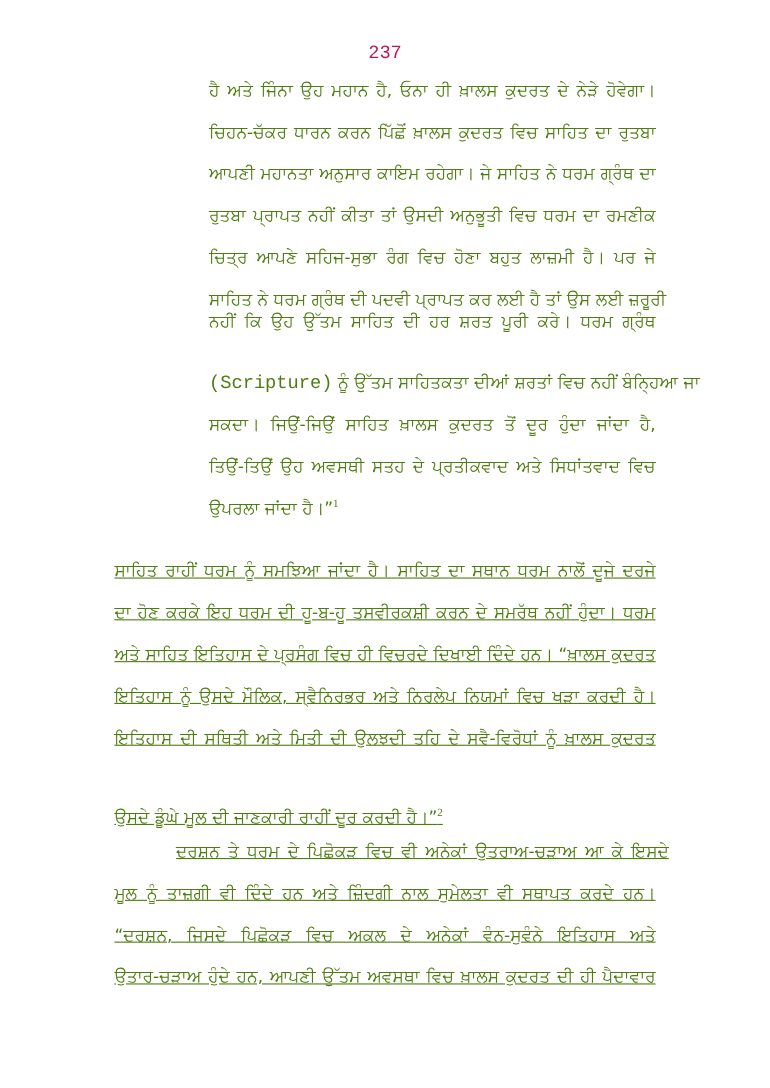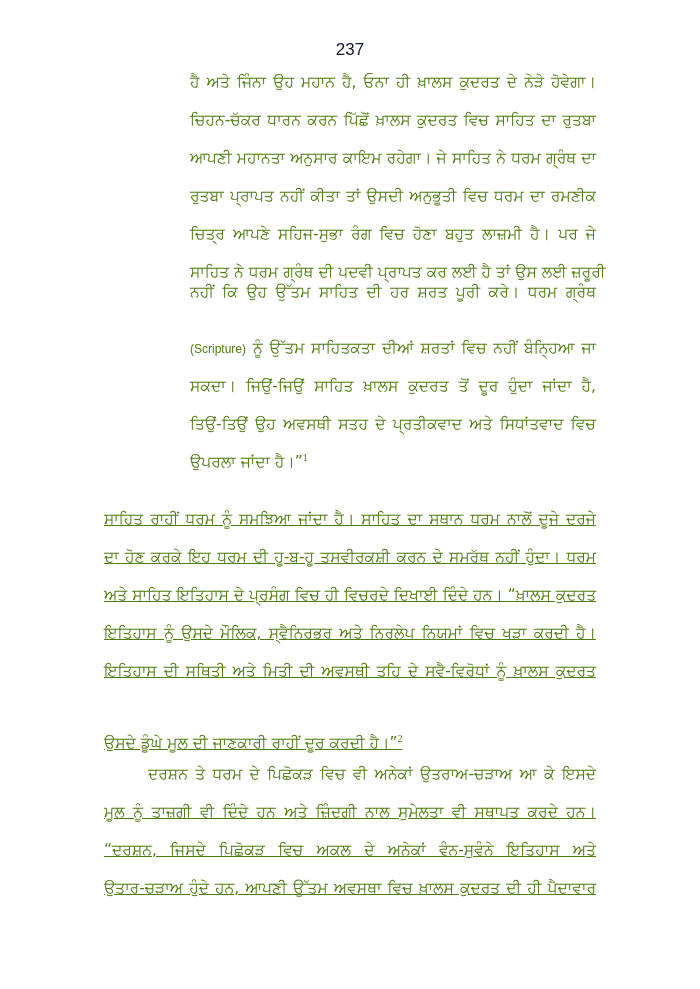--- a/index.html
+++ b/index.html
@@ -1,26 +1,26 @@
 <!DOCTYPE html>
 <html><head>
 <meta charset="utf-8">
 <style>
   html, body { margin: 0; padding: 0; background: #ffffff; }
   body { width: 700px; height: 989px; position: relative; overflow: hidden;
          font-family: "DejaVu Sans", sans-serif; color: #1a1a1a; }
   .page-number { position: absolute; top: 40px; left: 0; width: 700px; text-align: center;
-                 font-family: Liberation Sans, sans-serif; font-size: 17px; color: #0f172a; }
+                 font-family: Liberation Mono, monospace; font-size: 17px; color: #be185d; }
   .line { position: absolute; white-space: nowrap; font-size: 15.5px; color: #4d7c0f;
           text-align: justify; text-align-last: justify; height: 24px; line-height: 24px; }
   .quote-line { left: 190px; width: 406px; }
   .body-line { left: 104px; width: 492px; text-decoration: underline; }
-  .indent-line { left: 148px; width: 448px; }
+  .indent-line { left: 160px; width: 448px; text-decoration: underline; }
   .last { text-align-last: left; }
-  .latin { font-family: Liberation Sans, sans-serif; font-size: 12px; }
+  .latin { font-family: Liberation Mono, monospace; font-size: 17px; }
   sup { font-family: "Liberation Serif", serif; font-size: 10px; vertical-align: super; line-height: 0; }
 </style>
 </head>
 <body>
 
 <div class="page-number">237</div>
 
 <div>
   <div class="line quote-line" style="top:70px">ਹੈ ਅਤੇ ਜਿੰਨਾ ਉਹ ਮਹਾਨ ਹੈ, ਓਨਾ ਹੀ ਖ਼ਾਲਸ ਕੁਦਰਤ ਦੇ ਨੇੜੇ ਹੋਵੇਗਾ।</div>
   <div class="line quote-line" style="top:108px">ਚਿਹਨ-ਚੱਕਰ ਧਾਰਨ ਕਰਨ ਪਿੱਛੋਂ ਖ਼ਾਲਸ ਕੁਦਰਤ ਵਿਚ ਸਾਹਿਤ ਦਾ ਰੁਤਬਾ</div>
@@ -38,21 +38,21 @@
   <div class="line quote-line last" style="top:450px">
     <span>ਉਪਰਲਾ ਜਾਂਦਾ ਹੈ।”</span><sup>1</sup>
   </div>
 </div>
 
 <div>
   <div class="line body-line" style="top:507px">ਸਾਹਿਤ ਰਾਹੀਂ ਧਰਮ ਨੂੰ ਸਮਝਿਆ ਜਾਂਦਾ ਹੈ। ਸਾਹਿਤ ਦਾ ਸਥਾਨ ਧਰਮ ਨਾਲੋਂ ਦੂਜੇ ਦਰਜੇ</div>
   <div class="line body-line" style="top:545px">ਦਾ ਹੋਣ ਕਰਕੇ ਇਹ ਧਰਮ ਦੀ ਹੂ-ਬ-ਹੂ ਤਸਵੀਰਕਸ਼ੀ ਕਰਨ ਦੇ ਸਮਰੱਥ ਨਹੀਂ ਹੁੰਦਾ। ਧਰਮ</div>
   <div class="line body-line" style="top:583px">ਅਤੇ ਸਾਹਿਤ ਇਤਿਹਾਸ ਦੇ ਪ੍ਰਸੰਗ ਵਿਚ ਹੀ ਵਿਚਰਦੇ ਦਿਖਾਈ ਦਿੰਦੇ ਹਨ। “ਖ਼ਾਲਸ ਕੁਦਰਤ</div>
   <div class="line body-line" style="top:621px">ਇਤਿਹਾਸ ਨੂੰ ਉਸਦੇ ਮੌਲਿਕ, ਸ੍ਵੈਨਿਰਭਰ ਅਤੇ ਨਿਰਲੇਪ ਨਿਯਮਾਂ ਵਿਚ ਖੜਾ ਕਰਦੀ ਹੈ।</div>
-  <div class="line body-line" style="top:659px">ਇਤਿਹਾਸ ਦੀ ਸਥਿਤੀ ਅਤੇ ਮਿਤੀ ਦੀ ਅਵਸਥੀ ਤਹਿ ਦੇ ਸਵੈ-ਵਿਰੋਧਾਂ ਨੂੰ ਖ਼ਾਲਸ ਕੁਦਰਤ</div>
+  <div class="line body-line" style="top:659px">ਇਤਿਹਾਸ ਦੀ ਸਥਿਤੀ ਅਤੇ ਮਿਤੀ ਦੀ ਉਲਝਦੀ ਤਹਿ ਦੇ ਸਵੈ-ਵਿਰੋਧਾਂ ਨੂੰ ਖ਼ਾਲਸ ਕੁਦਰਤ</div>
   <div class="line body-line last" style="top:731px">
     <span>ਉਸਦੇ ਡੂੰਘੇ ਮੂਲ ਦੀ ਜਾਣਕਾਰੀ ਰਾਹੀਂ ਦੂਰ ਕਰਦੀ ਹੈ।”</span><sup>2</sup>
   </div>
 </div>
 
 <div>
   <div class="line indent-line" style="top:762px">ਦਰਸ਼ਨ ਤੇ ਧਰਮ ਦੇ ਪਿਛੋਕੜ ਵਿਚ ਵੀ ਅਨੇਕਾਂ ਉਤਰਾਅ-ਚੜਾਅ ਆ ਕੇ ਇਸਦੇ</div>
   <div class="line body-line" style="top:800px">ਮੂਲ ਨੂੰ ਤਾਜ਼ਗੀ ਵੀ ਦਿੰਦੇ ਹਨ ਅਤੇ ਜ਼ਿੰਦਗੀ ਨਾਲ ਸੁਮੇਲਤਾ ਵੀ ਸਥਾਪਤ ਕਰਦੇ ਹਨ।</div>
   <div class="line body-line" style="top:838px">“ਦਰਸ਼ਨ, ਜਿਸਦੇ ਪਿਛੋਕੜ ਵਿਚ ਅਕਲ ਦੇ ਅਨੇਕਾਂ ਵੰਨ-ਸੁਵੰਨੇ ਇਤਿਹਾਸ ਅਤੇ</div>
   <div class="line body-line" style="top:876px">ਉਤਾਰ-ਚੜਾਅ ਹੁੰਦੇ ਹਨ, ਆਪਣੀ ਉੱਤਮ ਅਵਸਥਾ ਵਿਚ ਖ਼ਾਲਸ ਕੁਦਰਤ ਦੀ ਹੀ ਪੈਦਾਵਾਰ</div>

